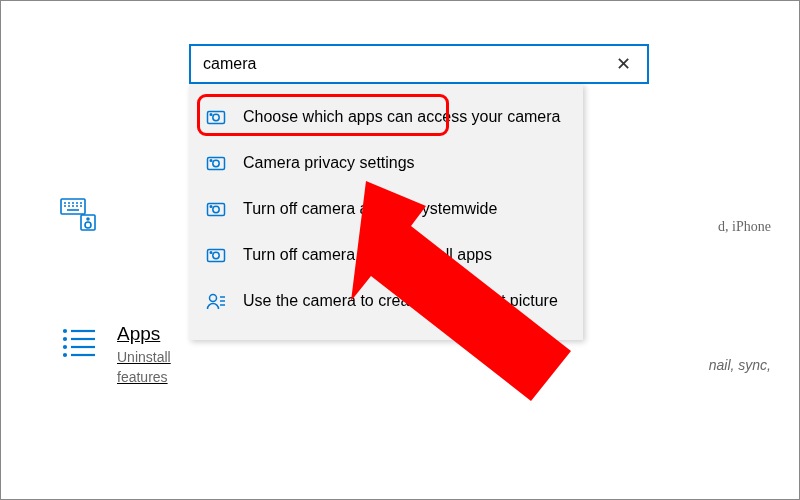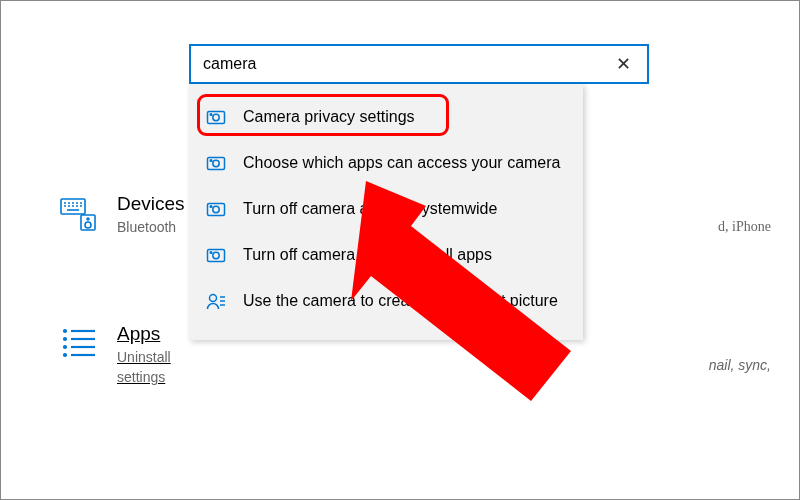--- a/index.html
+++ b/index.html
@@ -114,73 +114,69 @@
         <line x1="9" y1="13" x2="11" y2="13"></line>
         <line x1="13" y1="13" x2="15" y2="13"></line>
         <line x1="17" y1="13" x2="19" y2="13"></line>
         <line x1="21" y1="13" x2="23" y2="13"></line>
       <line x1="8" y1="17" x2="20" y2="17"></line>
       <rect x="22" y="22" width="14" height="15" rx="1"></rect>
       <circle cx="29" cy="26" r="1"></circle>
         <circle cx="29" cy="32" r="3"></circle>
     </svg>
   </span>
-  <div>
-    <div class="bg-title">Devices</div>
-    <div class="bg-sub">Bluetooth</div>
-  </div>
 </div>
 <div class="bg-right r1">d, iPhone</div>
 
 <div class="bg-section apps">
   <span class="bg-icon">
     <svg width="40" height="40" viewBox="0 0 40 40" fill="none" stroke="currentColor" stroke-width="2.2">
       <circle cx="6" cy="8" r="1" fill="currentColor"></circle>
         <line x1="12" y1="8" x2="36" y2="8"></line>
       <circle cx="6" cy="16" r="1" fill="currentColor"></circle>
         <line x1="12" y1="16" x2="36" y2="16"></line>
       <circle cx="6" cy="24" r="1" fill="currentColor"></circle>
         <line x1="12" y1="24" x2="36" y2="24"></line>
       <circle cx="6" cy="32" r="1" fill="currentColor"></circle>
         <line x1="12" y1="32" x2="36" y2="32"></line>
     </svg>
   </span>
   <div>
     <div class="bg-title">Apps</div>
     <div class="bg-sub">Uninstall</div>
-    <div class="bg-sub">settings</div>
+    <div class="bg-sub">features</div>
   </div>
 </div>
 <div class="bg-right r2">nail, sync,</div>
 
 <div class="searchbox">
   <input type="text" value="camera" style="">
   <span class="clear-x">✕</span>
 </div>
 
 <div class="dropdown">
   <div class="dd-item">
     <span class="dd-icon">
       <svg width="20" height="20" viewBox="0 0 20 20" fill="none" stroke="currentColor" stroke-width="1.5">
           <rect x="1.5" y="4.5" width="17" height="12" rx="1.5"></rect>
           <circle cx="10" cy="10.5" r="3.2"></circle>
           <circle cx="5" cy="7.5" r="0.8" fill="currentColor"></circle>
         </svg>
     </span>
+    <span>Choose which apps can access your camera</span>
+  </div>
+  <div class="dd-item">
+    <span class="dd-icon">
+      <svg width="20" height="20" viewBox="0 0 20 20" fill="none" stroke="currentColor" stroke-width="1.5">
+          <rect x="1.5" y="4.5" width="17" height="12" rx="1.5"></rect>
+          <circle cx="10" cy="10.5" r="3.2"></circle>
+          <circle cx="5" cy="7.5" r="0.8" fill="currentColor"></circle>
+        </svg>
+    </span>
     <span>Camera privacy settings</span>
-  </div>
-  <div class="dd-item">
-    <span class="dd-icon">
-      <svg width="20" height="20" viewBox="0 0 20 20" fill="none" stroke="currentColor" stroke-width="1.5">
-          <rect x="1.5" y="4.5" width="17" height="12" rx="1.5"></rect>
-          <circle cx="10" cy="10.5" r="3.2"></circle>
-          <circle cx="5" cy="7.5" r="0.8" fill="currentColor"></circle>
-        </svg>
-    </span>
-    <span>Choose which apps can access your camera</span>
   </div>
   <div class="dd-item">
     <span class="dd-icon">
       <svg width="20" height="20" viewBox="0 0 20 20" fill="none" stroke="currentColor" stroke-width="1.5">
           <rect x="1.5" y="4.5" width="17" height="12" rx="1.5"></rect>
           <circle cx="10" cy="10.5" r="3.2"></circle>
           <circle cx="5" cy="7.5" r="0.8" fill="currentColor"></circle>
         </svg>
     </span>
     <span>Turn off camera access systemwide</span>

